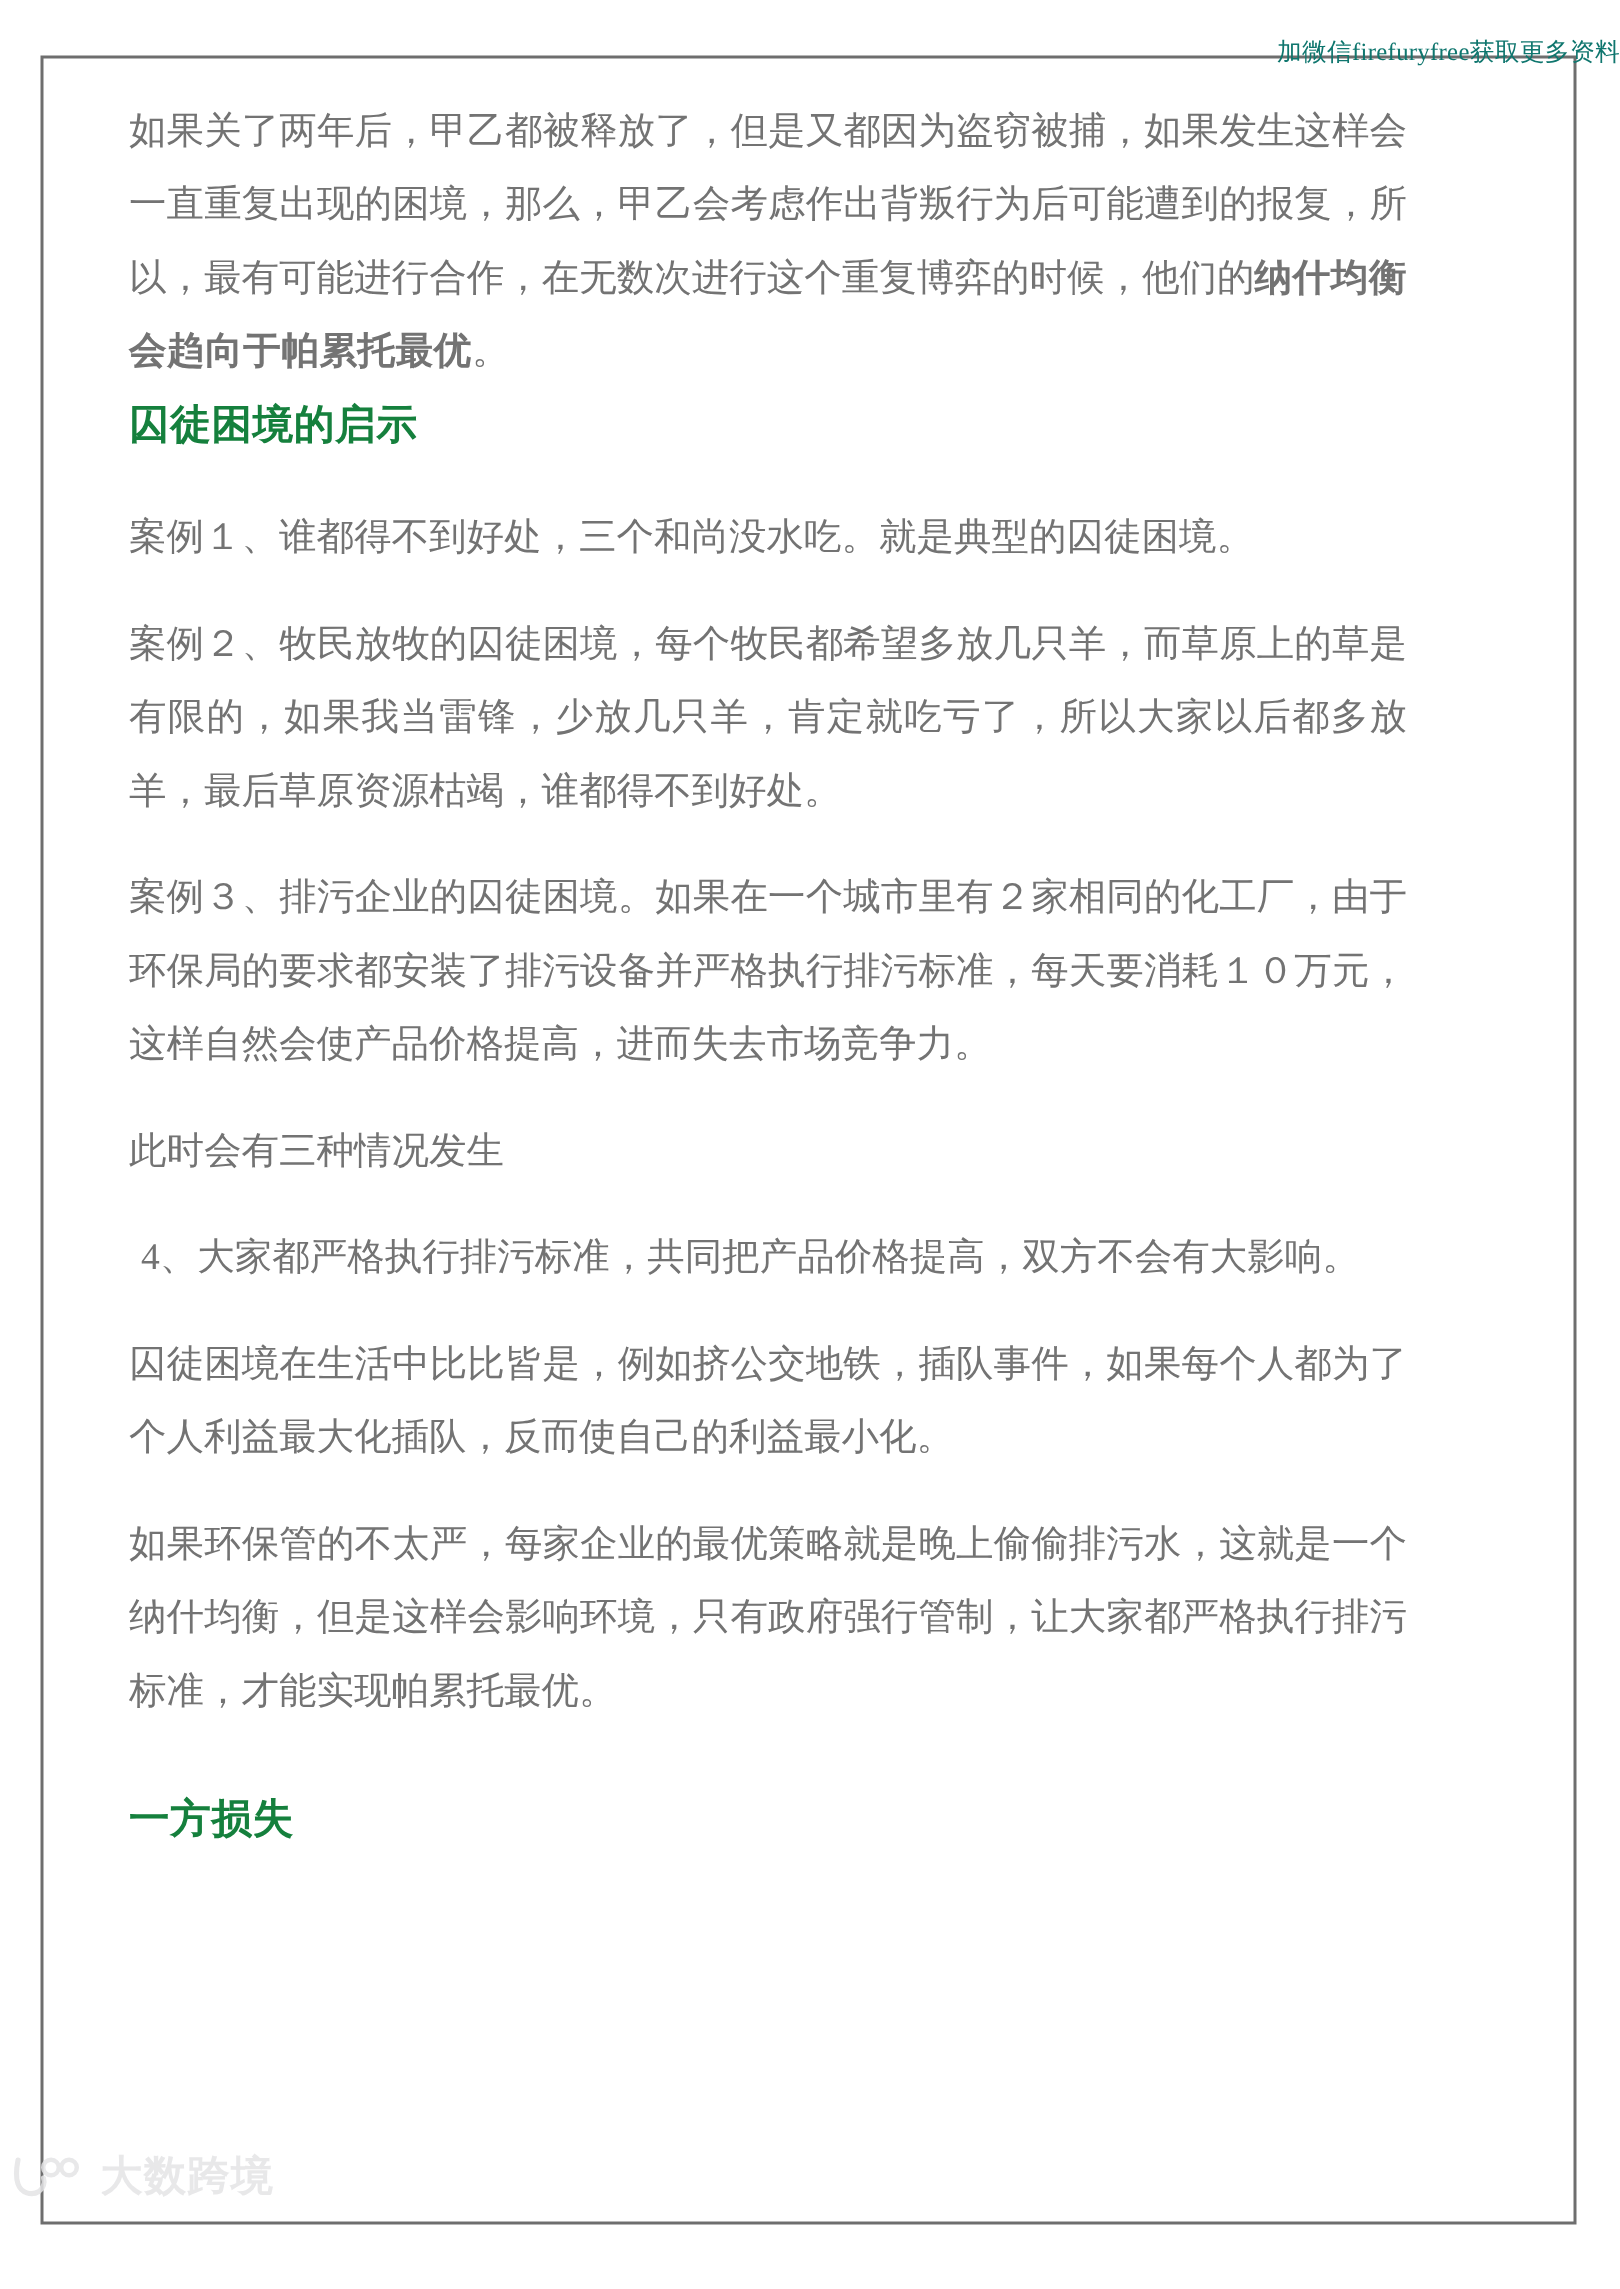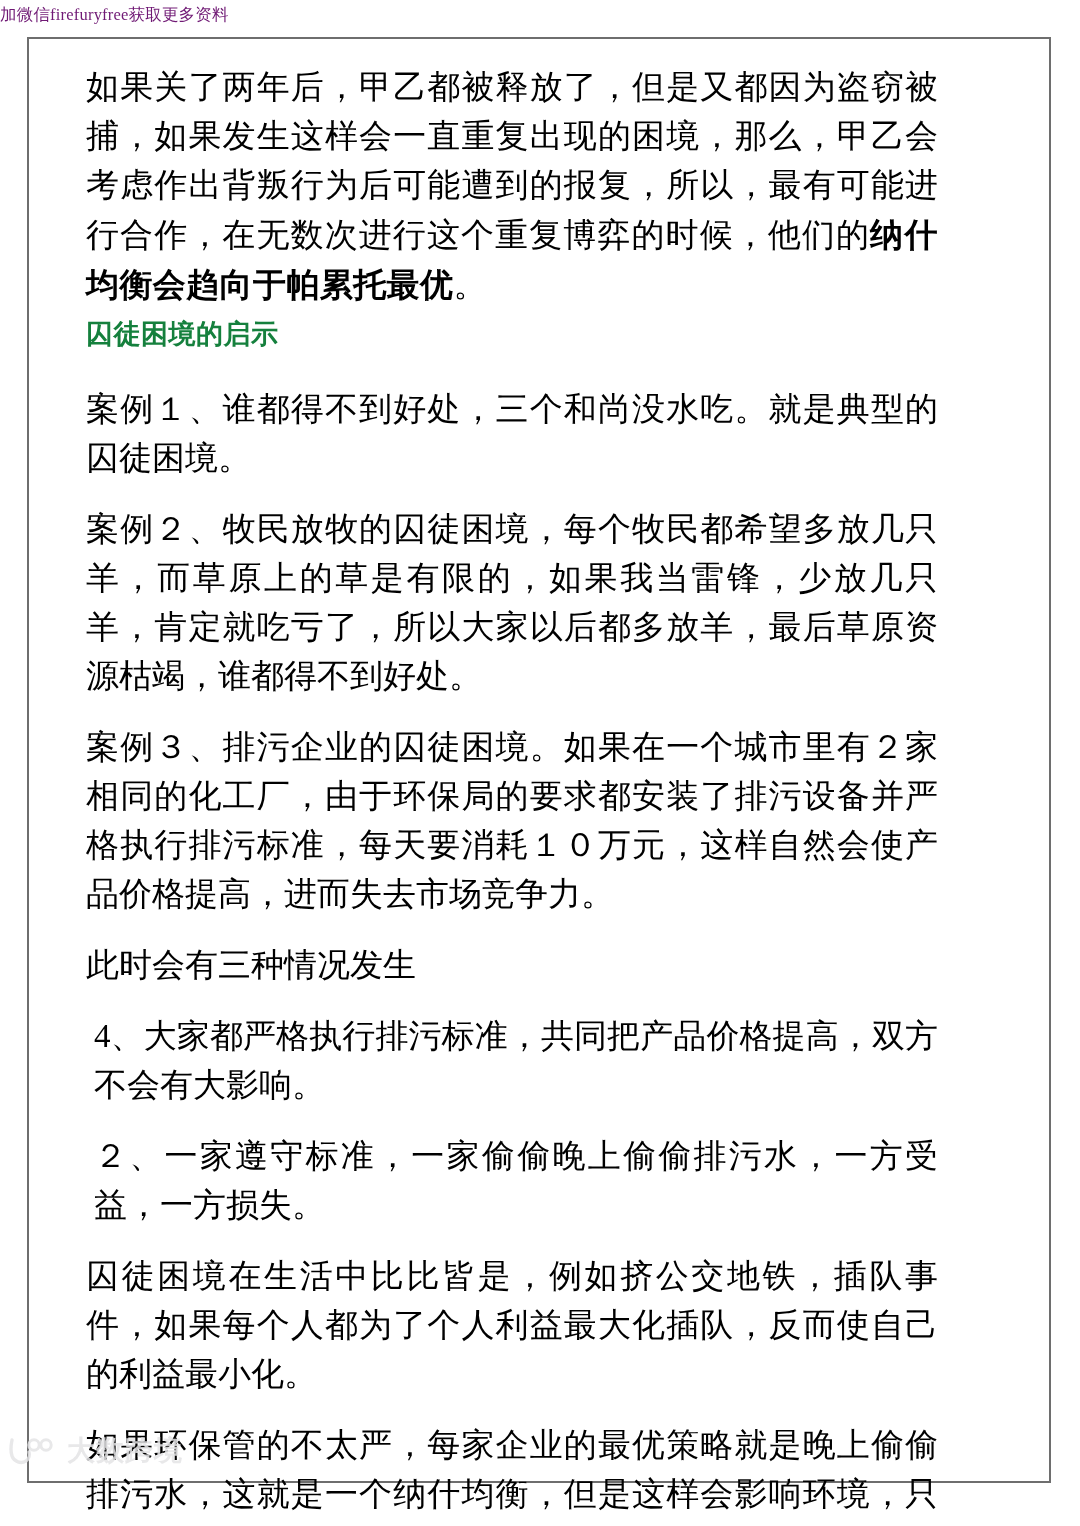--- a/index.html
+++ b/index.html
@@ -25,44 +25,44 @@
     height: 1446px;
     border: 2px solid #6e6e6e;
     box-sizing: border-box;
     background: #ffffff;
   }
 
   
   #doc-header {
     position: absolute;
     left: 0;
-    top: 4px;
+    top: 24px;
     width: 100%;
-    text-align: left;
+    text-align: right;
     font-size: 16.5px;
     letter-spacing: 0.2px;
-    color: #701a75;
+    color: #0f766e;
     font-family: "Liberation Serif", "DejaVu Serif", serif;
   }
 
   
   #doc-body {
     position: absolute;
     left: 86px;
     top: 63px;
     width: 852px;
   }
 
   .para {
-    font-size: 33px;
+    font-size: 25px;
     line-height: 49px;
     text-align: justify;
     text-justify: inter-ideograph;
     margin: 0 0 22px 0;
-    color: #000000;
+    color: #737373;
     font-family: "Liberation Serif", "DejaVu Serif", serif;
   }
 
   .para.tight {
     margin-bottom: 0;
   }
 
   .para b, .heading {
     font-weight: bold;
   }
@@ -129,21 +129,20 @@
   <p class="para">案例１、谁都得不到好处，三个和尚没水吃。就是典型的囚徒困境。</p>
 
   <p class="para">案例２、牧民放牧的囚徒困境，每个牧民都希望多放几只羊，而草原上的草是有限的，如果我当雷锋，少放几只羊，肯定就吃亏了，所以大家以后都多放羊，最后草原资源枯竭，谁都得不到好处。</p>
 
   <p class="para">案例３、排污企业的囚徒困境。如果在一个城市里有２家相同的化工厂，由于环保局的要求都安装了排污设备并严格执行排污标准，每天要消耗１０万元，这样自然会使产品价格提高，进而失去市场竞争力。</p>
 
   <p class="para">此时会有三种情况发生</p>
 
   <p class="para list-item">4、大家都严格执行排污标准，共同把产品价格提高，双方不会有大影响。</p>
 
-  <p class="para list-item">２、一家遵守标准，一家偷偷晚上偷偷排污水，一方受益，一方损失。</p>
 
 
   <p class="para">囚徒困境在生活中比比皆是，例如挤公交地铁，插队事件，如果每个人都为了个人利益最大化插队，反而使自己的利益最小化。</p>
 
   <p class="para">如果环保管的不太严，每家企业的最优策略就是晚上偷偷排污水，这就是一个纳什均衡，但是这样会影响环境，只有政府强行管制，让大家都严格执行排污标准，才能实现帕累托最优。</p>
 
   <div class="heading spaced-top">一方损失</div>
 
 </div>
 

